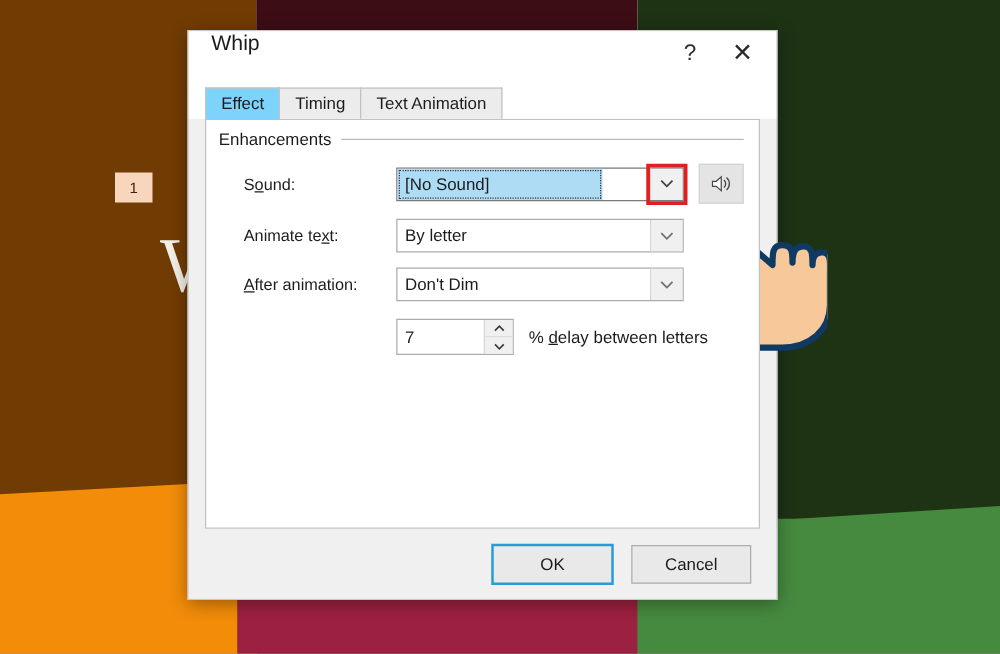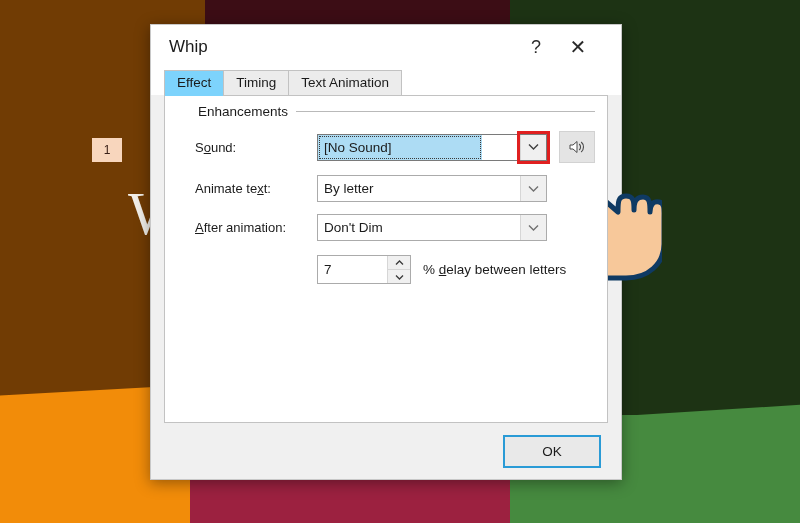--- a/index.html
+++ b/index.html
@@ -90,22 +90,22 @@
     border: 1px solid #c8c8c8;
     box-shadow: 0 3px 14px rgba(0,0,0,0.38);
     display: flex;
     flex-direction: column;
   }
 
   #dialog-titlebar {
     height: 44px;
     background: #ffffff;
     display: flex;
-    align-items: center;
-    padding: 0 22px 0 18px;
+    align-items: flex-start;
+    padding: 0 6px 0 18px;
     flex: none;
   }
   #dialog-title {
     font-size: 17px;
     color: #1b1b1b;
     flex: 1;
   }
   .title-btn {
     width: 42px;
     height: 34px;
@@ -166,21 +166,20 @@
   }
   #group-label-row {
     display: flex;
     align-items: center;
     gap: 8px;
   }
   #group-label {
     font-size: 13.5px;
     color: #1b1b1b;
     white-space: nowrap;
-    margin-left: 23px;
   }
   #group-rule {
     flex: 1;
     height: 1px;
     background: #b9b9b9;
   }
 
   .field-row {
     display: flex;
     align-items: center;
@@ -443,20 +442,21 @@
           </div>
         </div>
         <div id="spinner-suffix"><span>% </span><u>d</u><span>elay between letters</span></div>
       </div>
 
     </div>
   </div>
 
   <div id="dialog-footer">
     <div class="dlg-button" id="ok-button">OK</div>
+    <div class="dlg-button" id="cancel-button">Cancel</div>
   </div>
 
 </div>
 
 <div id="hand-cursor">
   <svg width="140" height="135" viewBox="0 0 140 135">
     <g fill="#f7c89a" stroke="#0f3a63" stroke-width="5" stroke-linejoin="round" stroke-linecap="round">
       <path d="M30 22 C30 8, 48 2, 58 10" fill="none"></path>
       <path d="M22 30 C22 10, 50 -2, 66 12" fill="none"></path>
       <path d="M36 30

